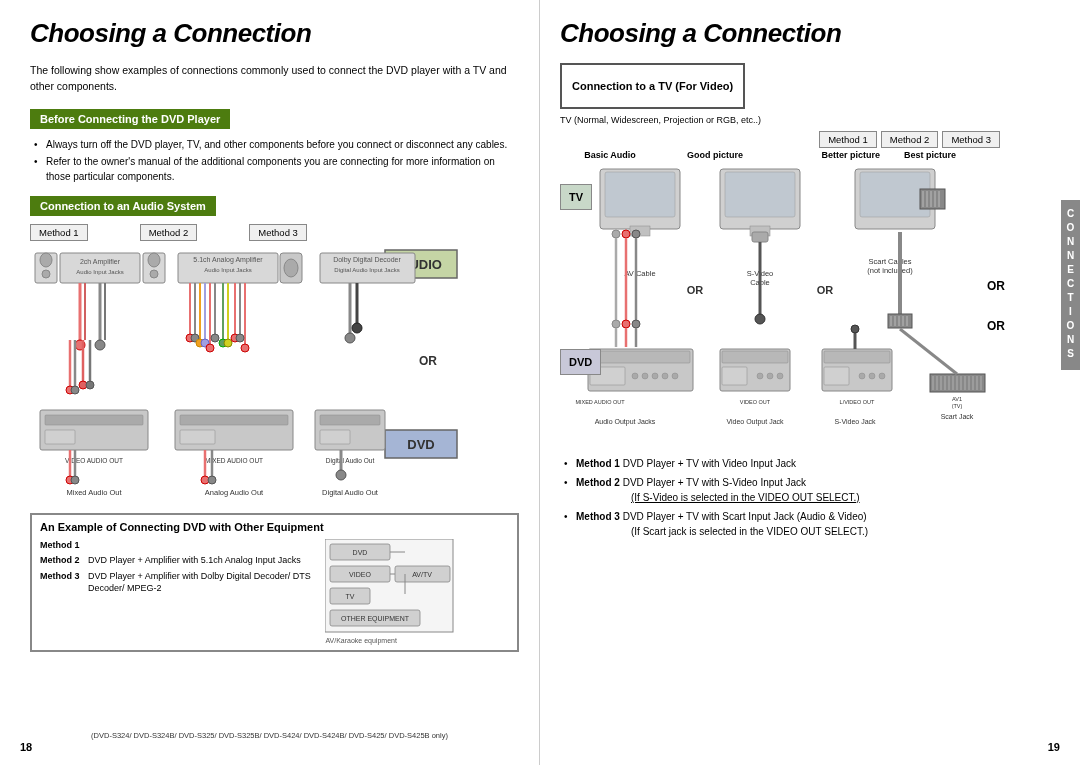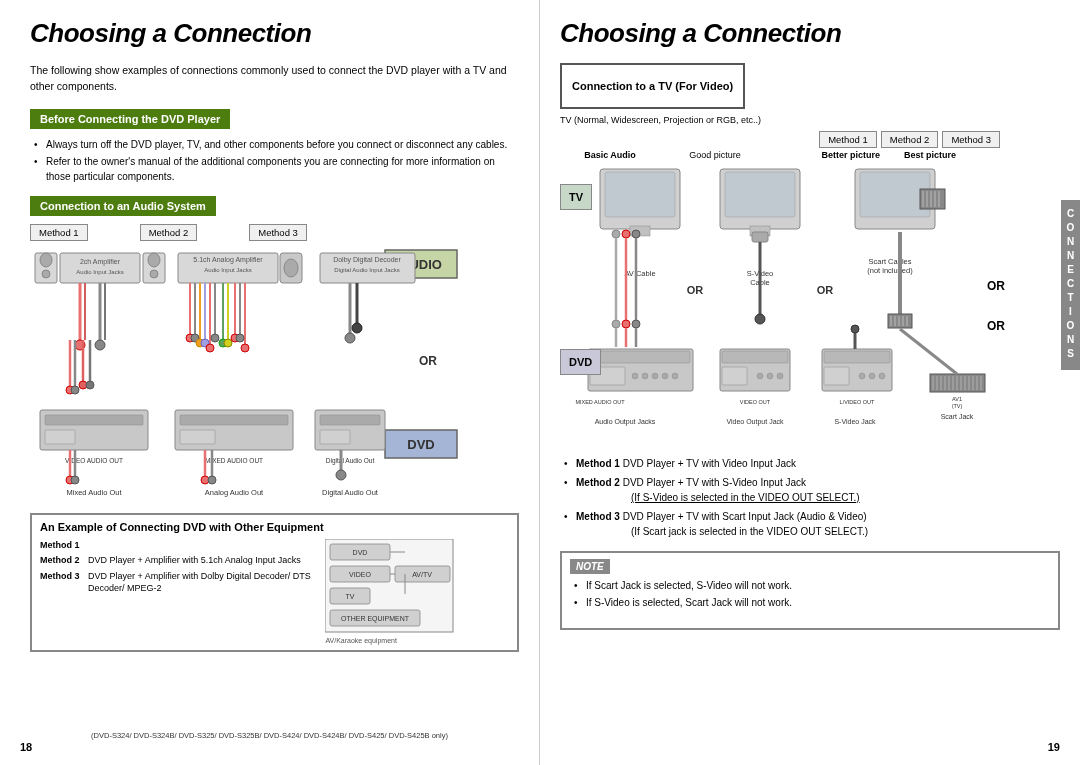--- a/index.html
+++ b/index.html
@@ -404,21 +404,21 @@
     
     <div style="display:flex; gap:4px; justify-content:flex-end; margin-right:60px; margin-bottom:2px;">
       <div class="method-box">Method 1</div>
       <div class="method-box">Method 2</div>
       <div class="method-box">Method 3</div>
     </div>
 
     
     <div style="display:flex; margin-bottom:4px; font-size:9px; padding-left:0;">
       <div style="width:100px; text-align:center; font-weight:bold;">Basic Audio</div>
-      <div style="width:110px; text-align:center; font-weight:normal;">Good picture</div>
+      <div style="width:110px; text-align:center; font-weight:bold;">Good picture</div>
       <div style="width:110px; text-align:right; font-weight:bold;">Better picture</div>
       <div style="width:100px; text-align:center; font-weight:bold;">Best picture</div>
     </div>
 
     
     <div style="display:flex; position:relative;">
 
       <div style="position:absolute; left:0; top:20px; z-index:2;">
         <div class="tv-label-box" style="font-size:11px;">TV</div>
       </div>
@@ -553,25 +553,18 @@
       </li>
       <li style="margin-top:4px;">
         <strong>Method 2</strong>&nbsp;<span>DVD Player + TV with S-Video Input Jack<br><span style="padding-left:55px;text-decoration:underline;">(If S-Video is selected in the VIDEO OUT SELECT.)</span></span>
       </li>
       <li style="margin-top:4px;">
         <strong>Method 3</strong>&nbsp;<span>DVD Player + TV with Scart Input Jack (Audio &amp; Video)<br><span style="padding-left:55px;">(If Scart jack is selected in the VIDEO OUT SELECT.)</span></span>
       </li>
     </ul>
 
     
-    <div class="note-box" style="margin-top:10px;">
-      <div class="note-header">NOTE</div>
-      <ul class="bullet-list">
-        <li>If Scart Jack is selected, S-Video will not work.</li>
-        <li>If S-Video is selected, Scart Jack will not work.</li>
-      </ul>
-    </div>
   </div>
 
   <div class="connections-sidebar">CONNECTIONS</div>
 
   <div class="page-number page-number-right">19</div>
 </div>
 
 </body></html>

